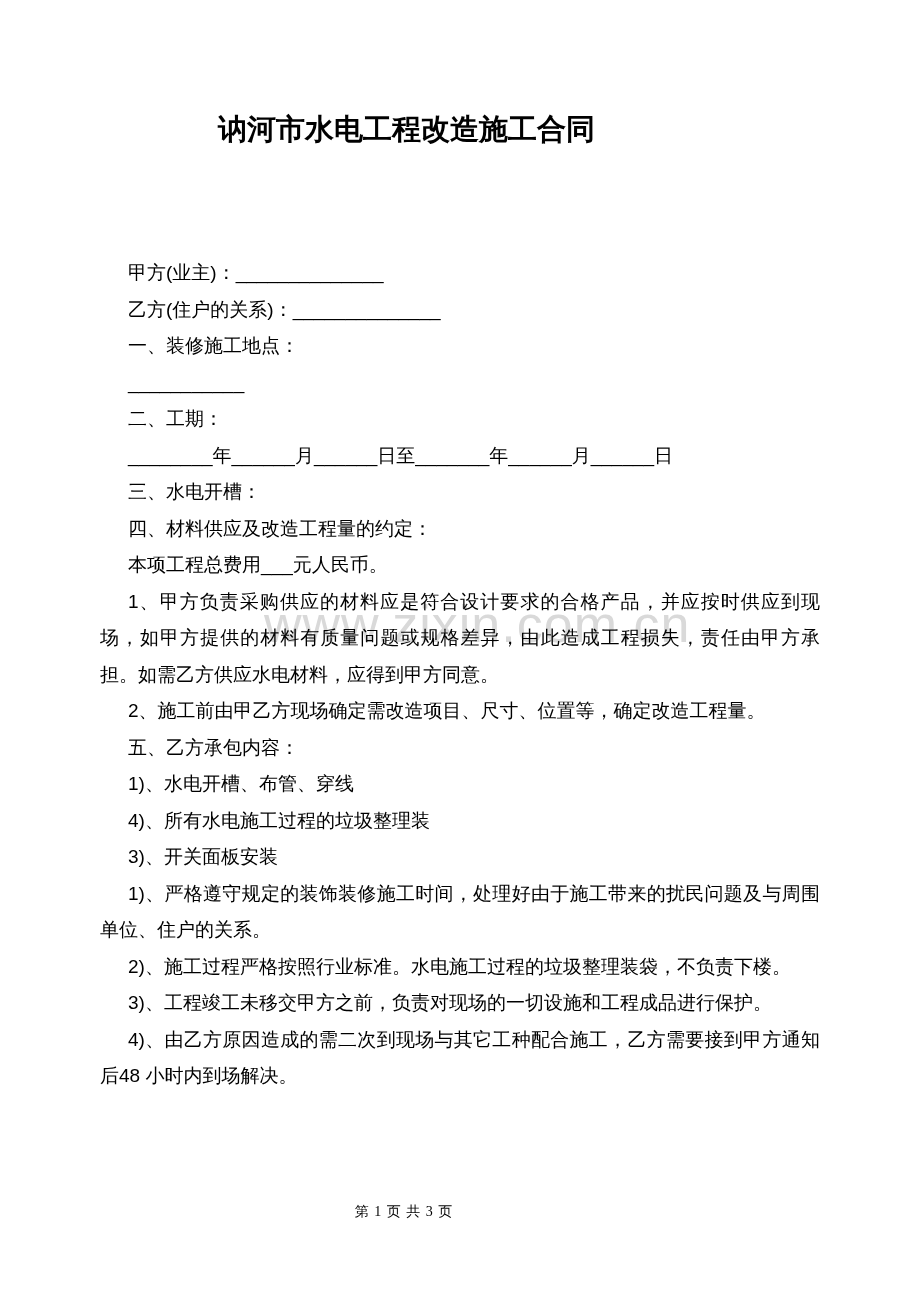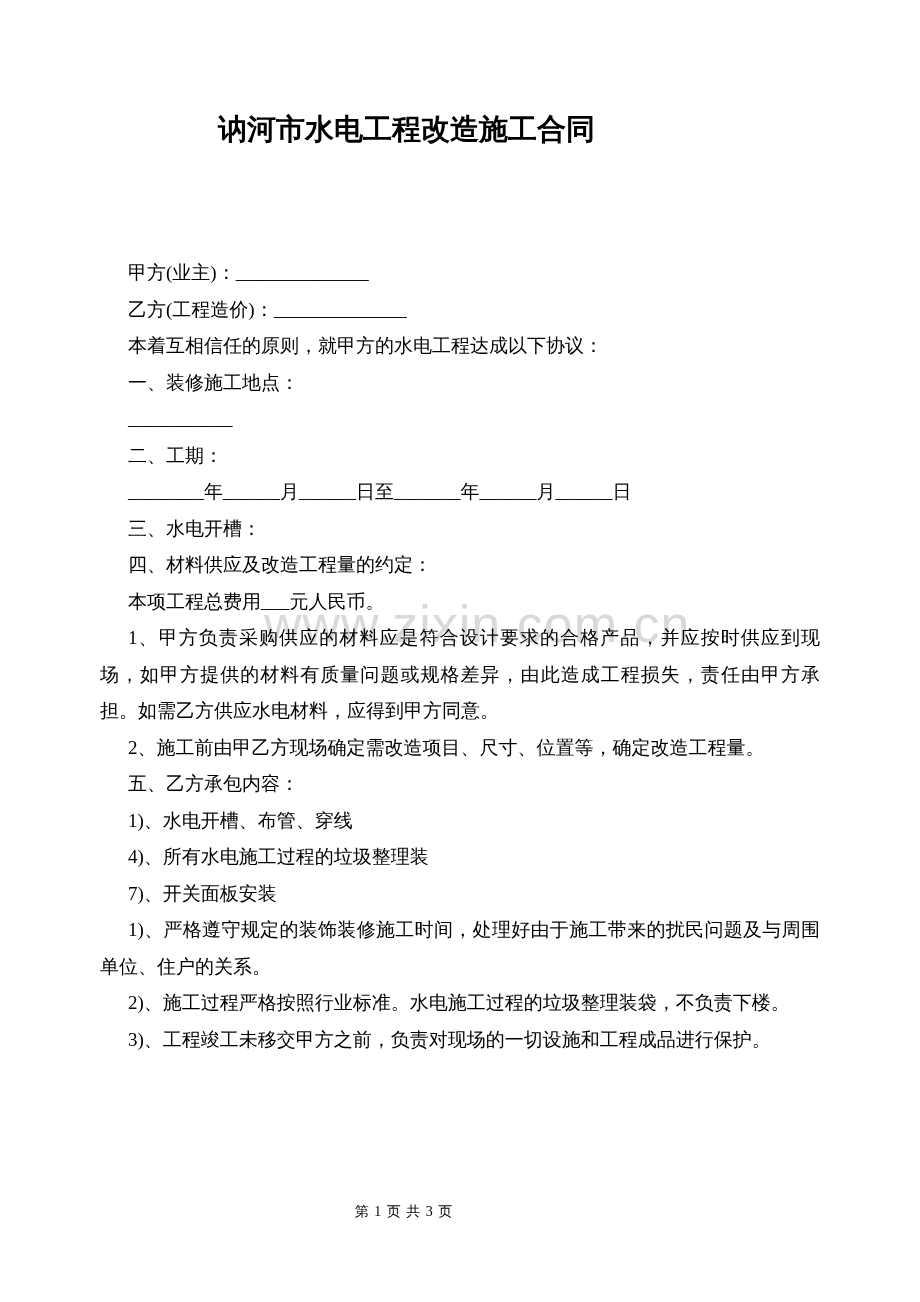--- a/index.html
+++ b/index.html
@@ -50,21 +50,20 @@
     z-index: 1;
   }
   .line {
     margin: 0;
     font-size: 19px;
     line-height: 36.5px;
     text-indent: 28px;
     color: #000000;
     text-align: justify;
     word-break: break-all;
-    font-family: Liberation Serif, serif;
   }
   .page-footer {
     position: absolute;
     top: 1202px;
     left: 0;
     width: 808px;
     z-index: 1;
     text-align: center;
     font-size: 14px;
     line-height: 20px;
@@ -77,35 +76,35 @@
 <body>
 
 <div class="page">
 
   <div class="watermark">www.zixin.com.cn</div>
 
   <h1 class="doc-title">讷河市水电工程改造施工合同</h1>
 
   <div class="doc-body">
     <p class="line">甲方(业主)：______________</p>
-    <p class="line">乙方(工程造价)：______________</p>
-    <p class="line">本着互相信任的原则，就甲方的水电工程达成以下协议：</p>
+    <p class="line">乙方(住户的关系)：______________</p>
     <p class="line">一、装修施工地点：</p>
     <p class="line">___________</p>
     <p class="line">二、工期：</p>
     <p class="line">________年______月______日至_______年______月______日</p>
     <p class="line">三、水电开槽：</p>
     <p class="line">四、材料供应及改造工程量的约定：</p>
     <p class="line">本项工程总费用___元人民币。</p>
     <p class="line">1、甲方负责采购供应的材料应是符合设计要求的合格产品，并应按时供应到现场，如甲方提供的材料有质量问题或规格差异，由此造成工程损失，责任由甲方承担。如需乙方供应水电材料，应得到甲方同意。</p>
     <p class="line">2、施工前由甲乙方现场确定需改造项目、尺寸、位置等，确定改造工程量。</p>
     <p class="line">五、乙方承包内容：</p>
     <p class="line">1)、水电开槽、布管、穿线</p>
     <p class="line">4)、所有水电施工过程的垃圾整理装</p>
-    <p class="line">7)、开关面板安装</p>
+    <p class="line">3)、开关面板安装</p>
     <p class="line">1)、严格遵守规定的装饰装修施工时间，处理好由于施工带来的扰民问题及与周围单位、住户的关系。</p>
     <p class="line">2)、施工过程严格按照行业标准。水电施工过程的垃圾整理装袋，不负责下楼。</p>
     <p class="line">3)、工程竣工未移交甲方之前，负责对现场的一切设施和工程成品进行保护。</p>
+    <p class="line">4)、由乙方原因造成的需二次到现场与其它工种配合施工，乙方需要接到甲方通知后48 小时内到场解决。</p>
   </div>
 
   <div class="page-footer">第 1 页 共 3 页</div>
 
 </div>
 
 </body></html>

